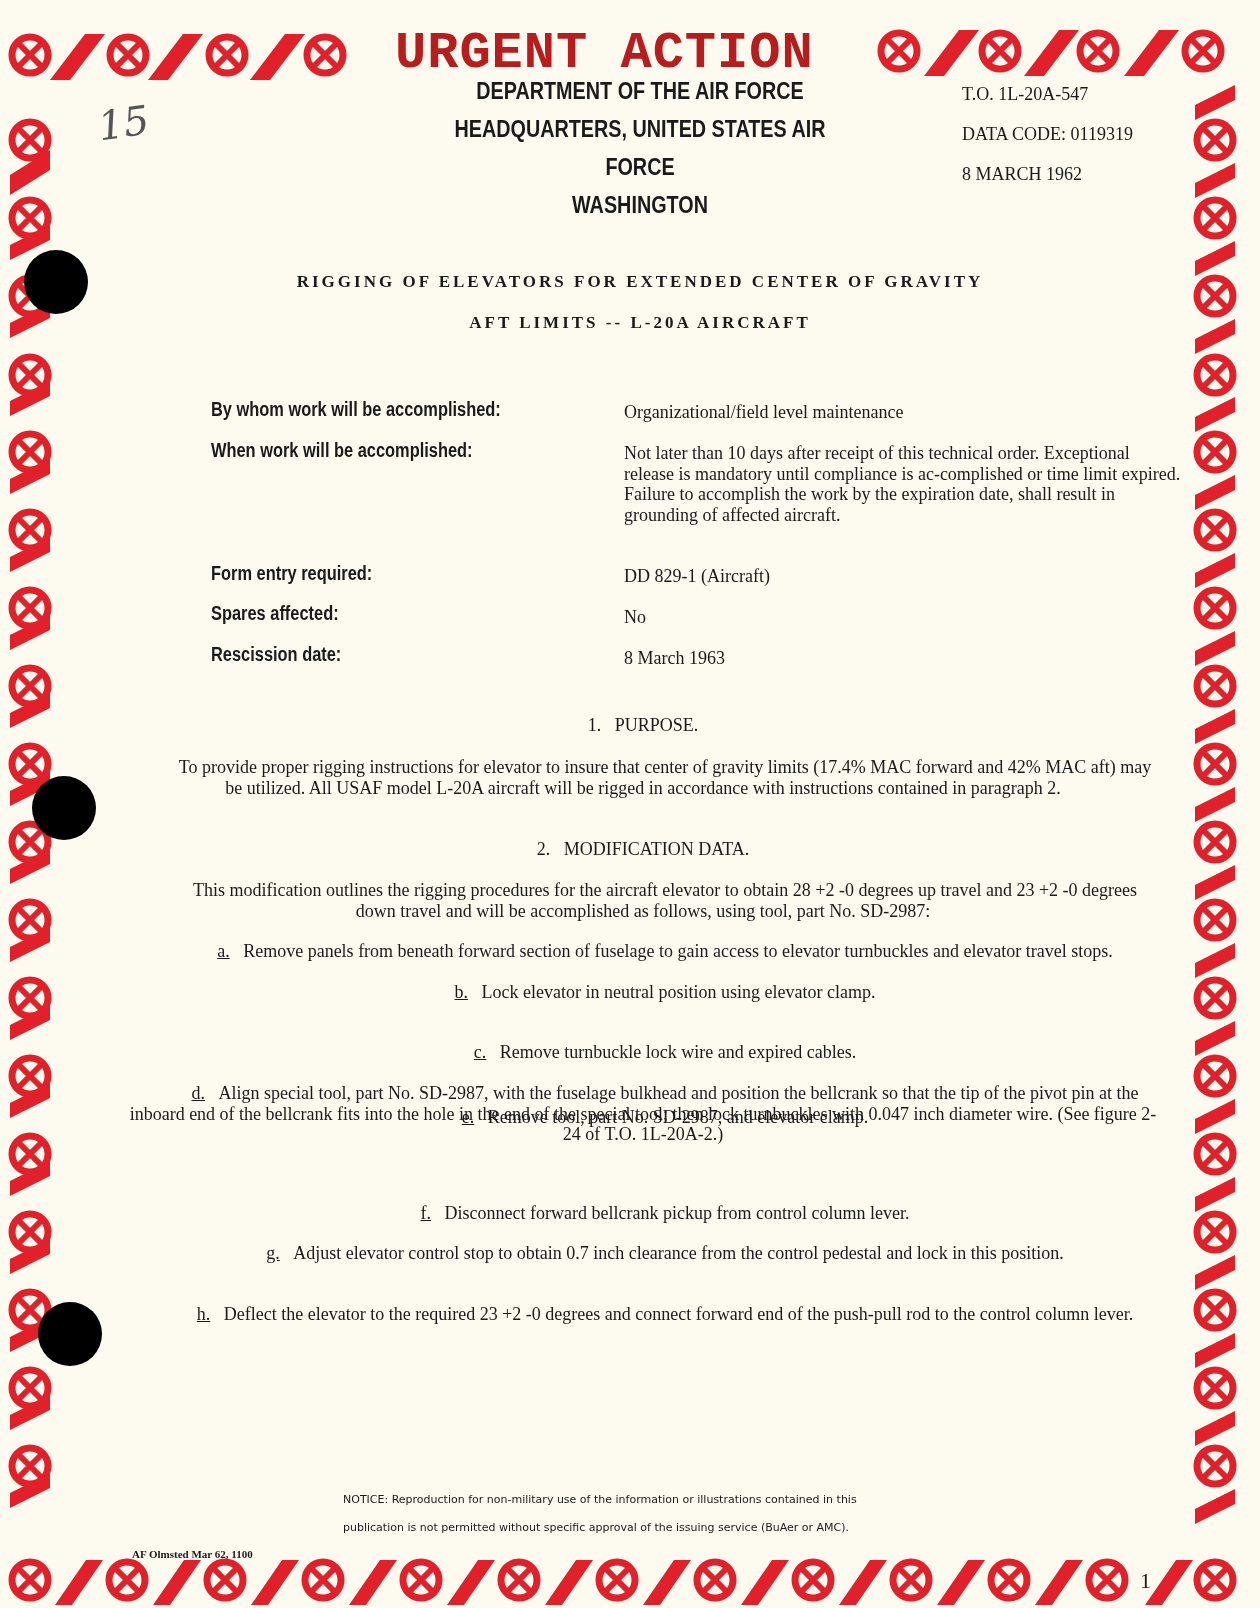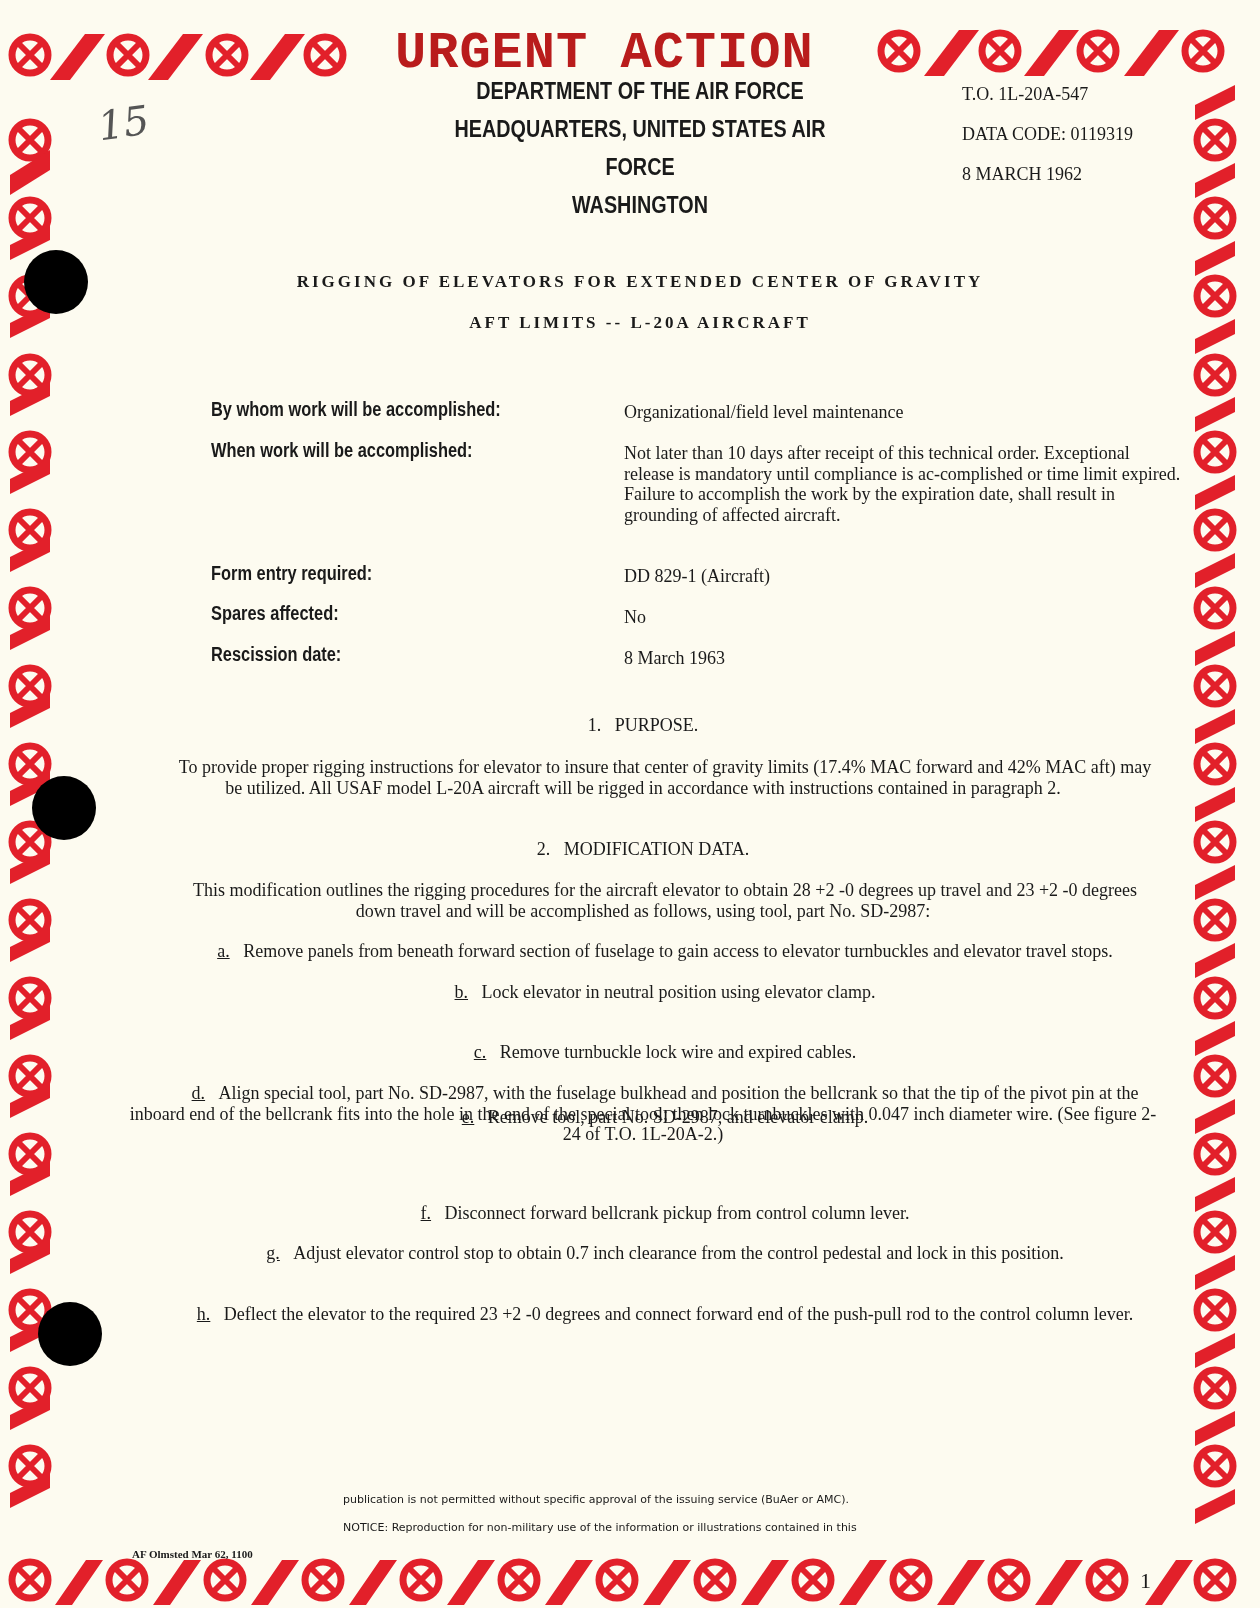--- a/index.html
+++ b/index.html
@@ -182,17 +182,17 @@
 <div class="para indent" style="top:941px;"><span class="step-letter">a.</span>&nbsp;&nbsp;&nbsp;<span>Remove panels from beneath forward section of fuselage to gain access to elevator turnbuckles and elevator travel stops.</span></div>
 <div class="para indent" style="top:982px;"><span class="step-letter">b.</span>&nbsp;&nbsp;&nbsp;<span>Lock elevator in neutral position using elevator clamp.</span></div>
 <div class="para indent" style="top:1042px;"><span class="step-letter">c.</span>&nbsp;&nbsp;&nbsp;<span>Remove turnbuckle lock wire and expired cables.</span></div>
 <div class="para indent" style="top:1083px;"><span class="step-letter">d.</span>&nbsp;&nbsp;&nbsp;<span>Align special tool, part No. SD-2987, with the fuselage bulkhead and position the bellcrank so that the tip of the pivot pin  at the inboard end of the bellcrank fits into the hole in the end of the special tool; then lock turnbuckles with 0.047 inch diameter wire.  (See figure 2-24 of T.O. 1L-20A-2.)</span></div>
 <div class="para indent" style="top:1107px;"><span class="step-letter">e.</span>&nbsp;&nbsp;&nbsp;<span>Remove tool, part No. SD-2987, and elevator clamp.</span></div>
 <div class="para indent" style="top:1203px;"><span class="step-letter">f.</span>&nbsp;&nbsp;&nbsp;<span>Disconnect forward bellcrank pickup from control column lever.</span></div>
 <div class="para indent" style="top:1243px;"><span class="step-letter">g.</span>&nbsp;&nbsp;&nbsp;<span>Adjust elevator control stop to obtain 0.7 inch clearance from the control pedestal and lock in this position.</span></div>
 <div class="para indent" style="top:1304px;"><span class="step-letter">h.</span>&nbsp;&nbsp;&nbsp;<span>Deflect the elevator to the required 23 +2 -0 degrees and connect forward end of the push-pull rod to the control column lever.</span></div>
 
 <div class="notice">
+  <div>NOTICE:  Reproduction for non-military use of the information or illustrations contained in this</div>
   <div>publication is not permitted without specific approval of the issuing service (BuAer or AMC).</div>
-  <div>NOTICE:  Reproduction for non-military use of the information or illustrations contained in this</div>
 </div>
 <div class="printer">AF Olmsted Mar 62, 1100</div>
 <div class="page-num">1</div>
 
 </body></html>

